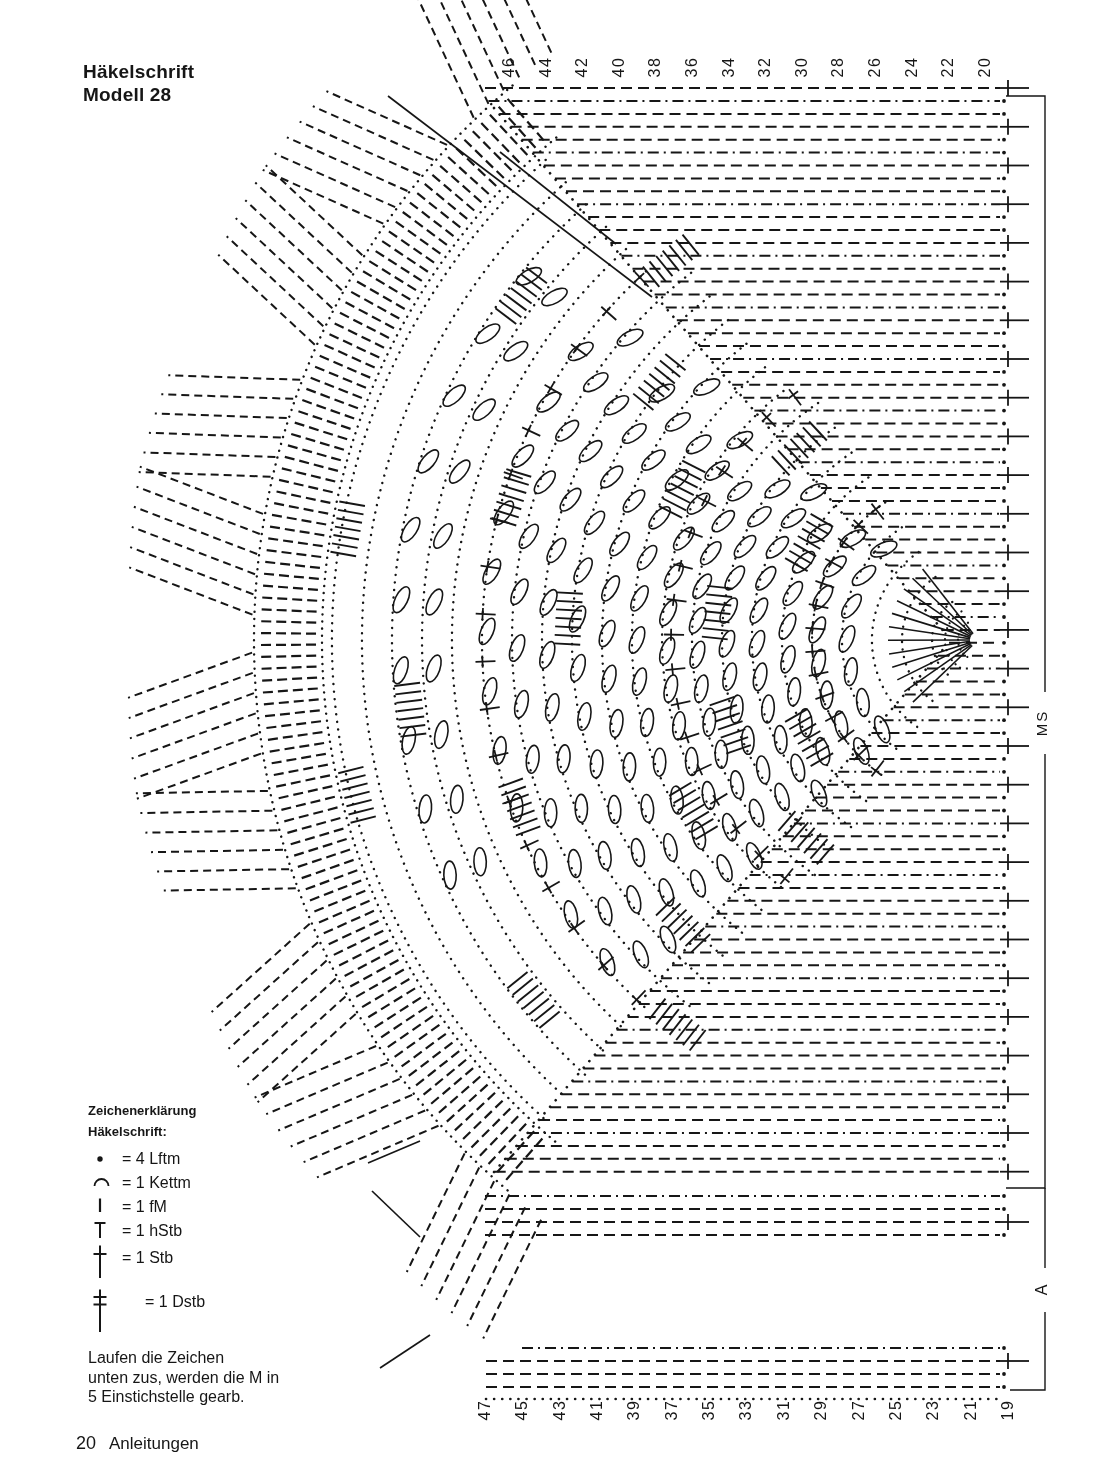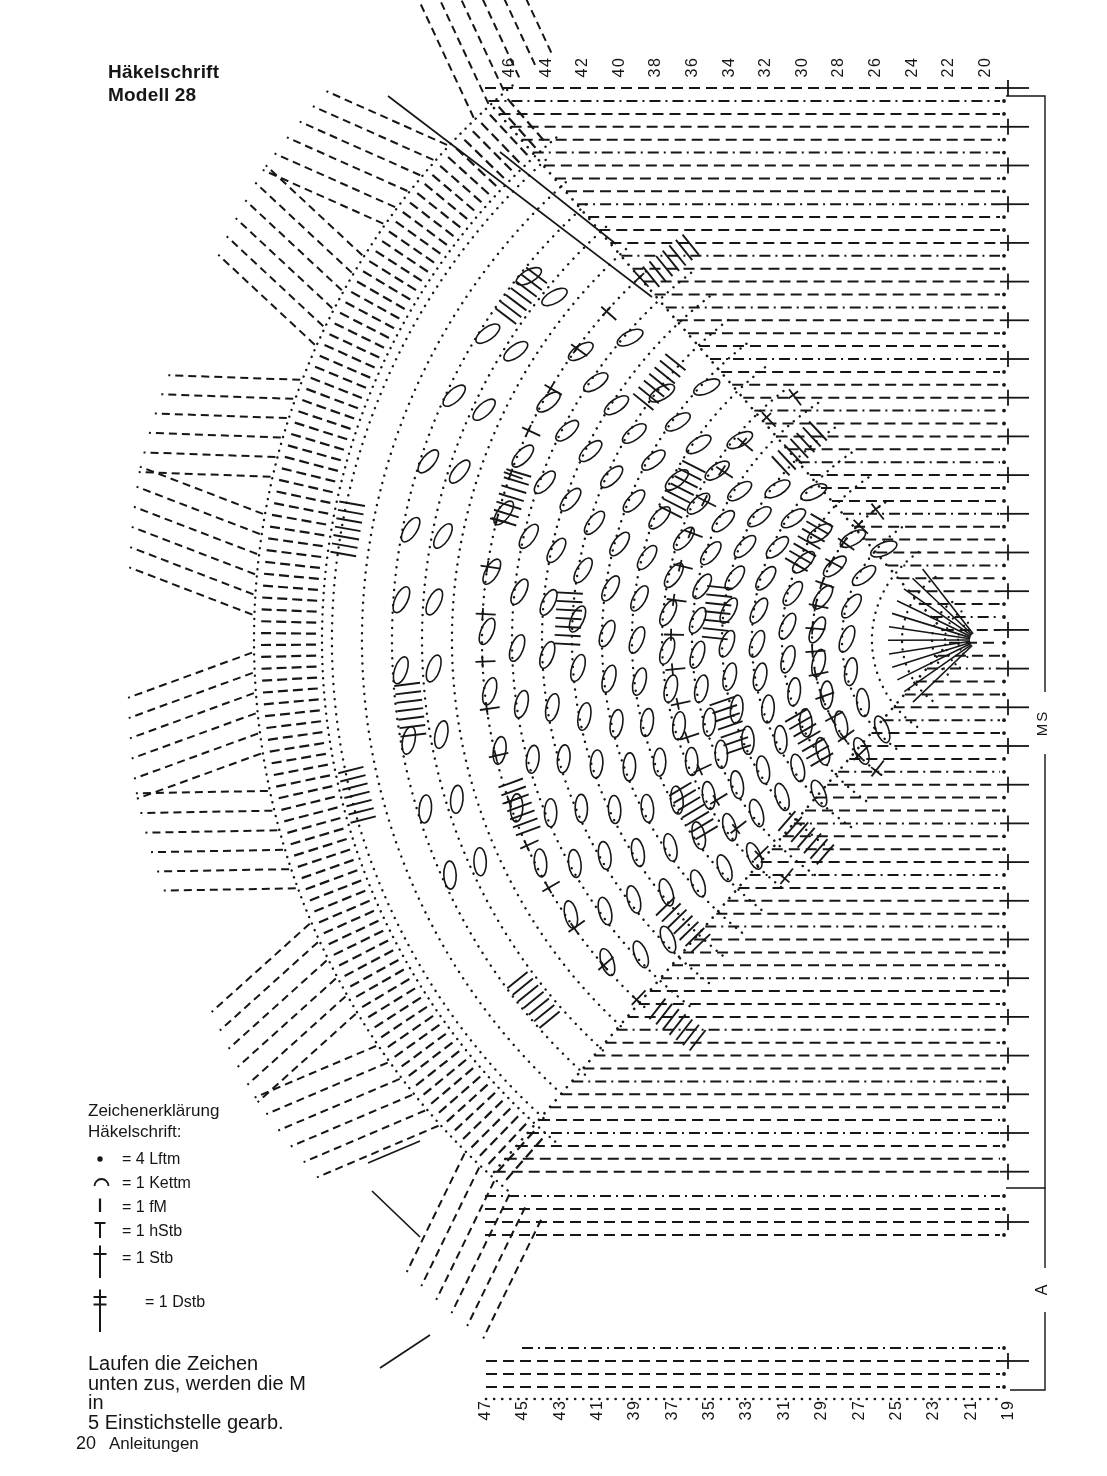--- a/index.html
+++ b/index.html
@@ -2,32 +2,32 @@
 <html><head>
 <meta charset="utf-8">
 <style>
   html,body{margin:0;padding:0;background:#ffffff;}
   body{
     position:relative;width:1107px;height:1476px;overflow:hidden;
     font-family:"Liberation Sans",sans-serif;color:#161616;
   }
   #chart-svg{position:absolute;left:0;top:0;}
   .page-title{
-    position:absolute;left:108px;top:60px;
+    position:absolute;left:83px;top:60px;
     font-size:19px;line-height:23px;font-weight:bold;letter-spacing:.2px;
   }
   .legend{position:absolute;left:88px;top:1100px;width:250px;}
-  .legend-heading{font-size:17px;line-height:21px;font-weight:normal;}
+  .legend-heading{font-size:13px;line-height:21px;font-weight:bold;}
   .legend-items{margin-top:6px;}
   .legend-item{display:flex;align-items:flex-start;margin:0 0 4px 0;}
   .legend-item .sym{width:30px;flex:0 0 30px;display:flex;justify-content:flex-start;padding-left:4px;}
   .legend-item .lab{font-size:16px;line-height:19px;padding-top:1px;}
   .legend-item svg{display:block;}
   .li-tall .lab{padding-top:4px;}
-  .legend-note{margin-top:20px;font-size:20px;line-height:19.5px;width:220px;}
+  .legend-note{margin-top:14px;font-size:16px;line-height:19.5px;width:220px;}
   .page-footer{position:absolute;left:76px;top:1433px;font-size:17px;text-align:right;}
   .page-footer .num{font-size:18px;margin-right:13px;}
   .stroke{stroke:#161616;fill:none;}
 </style>
 </head>
 <body>
 
 <svg id="chart-svg" width="1107" height="1476" viewBox="0 0 1107 1476">
     <g>
       <line x1="485" y1="88" x2="1000" y2="88" stroke="#161616" stroke-width="2" stroke-dasharray="11 6"></line>

